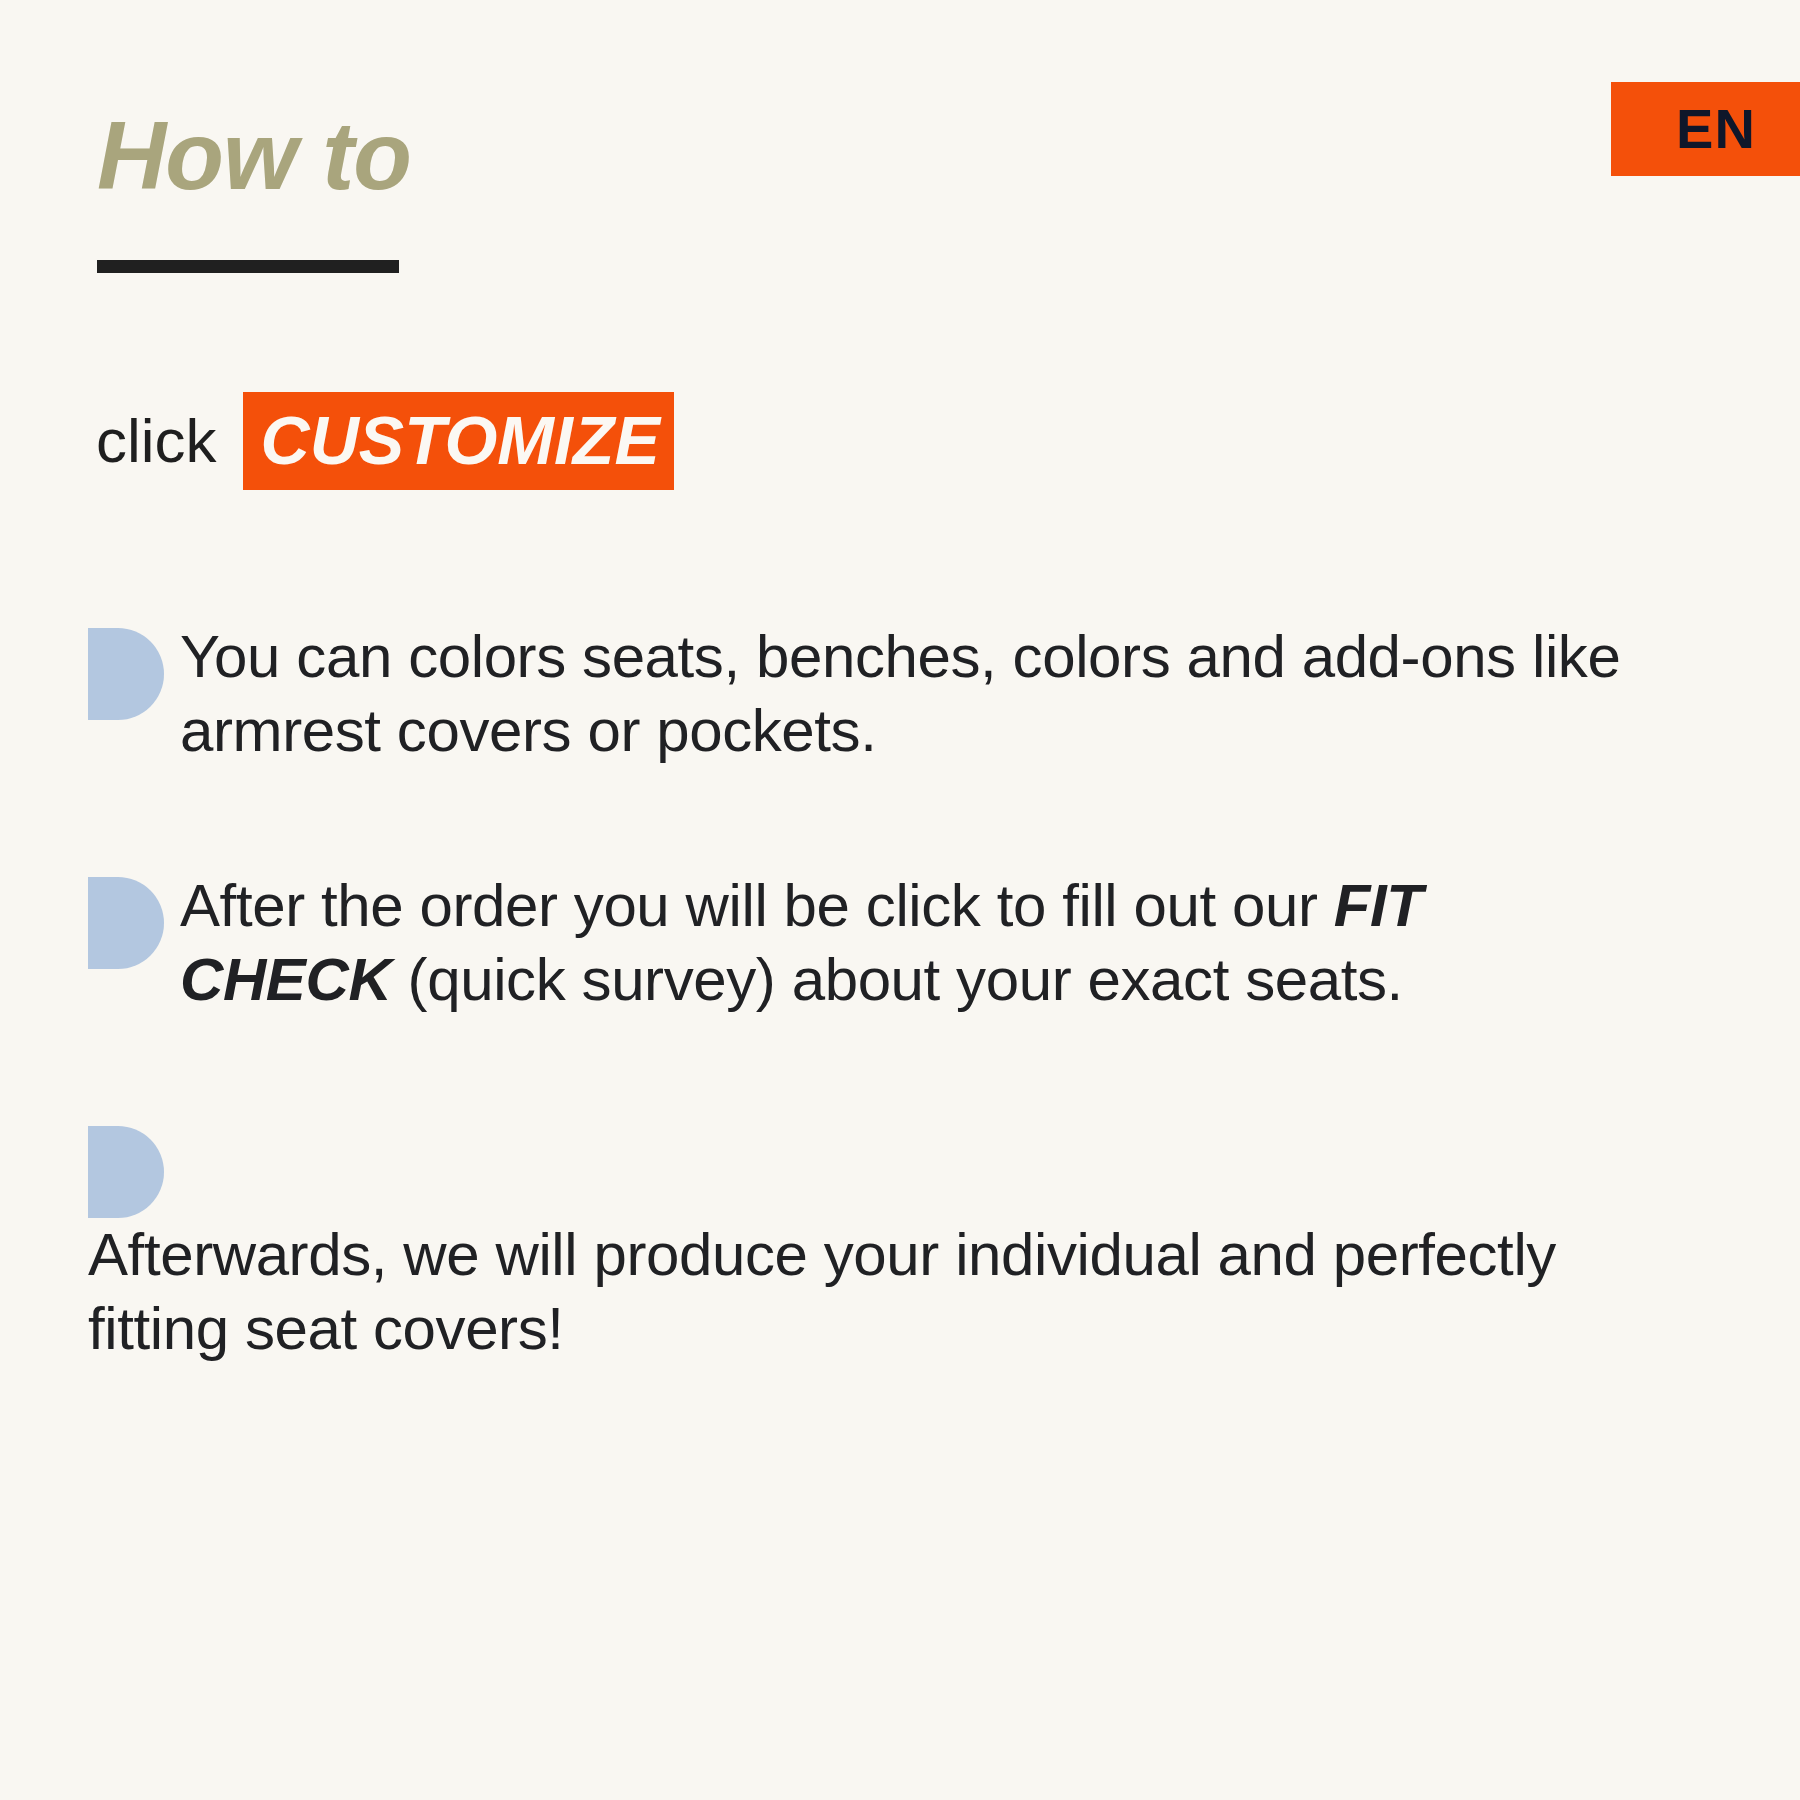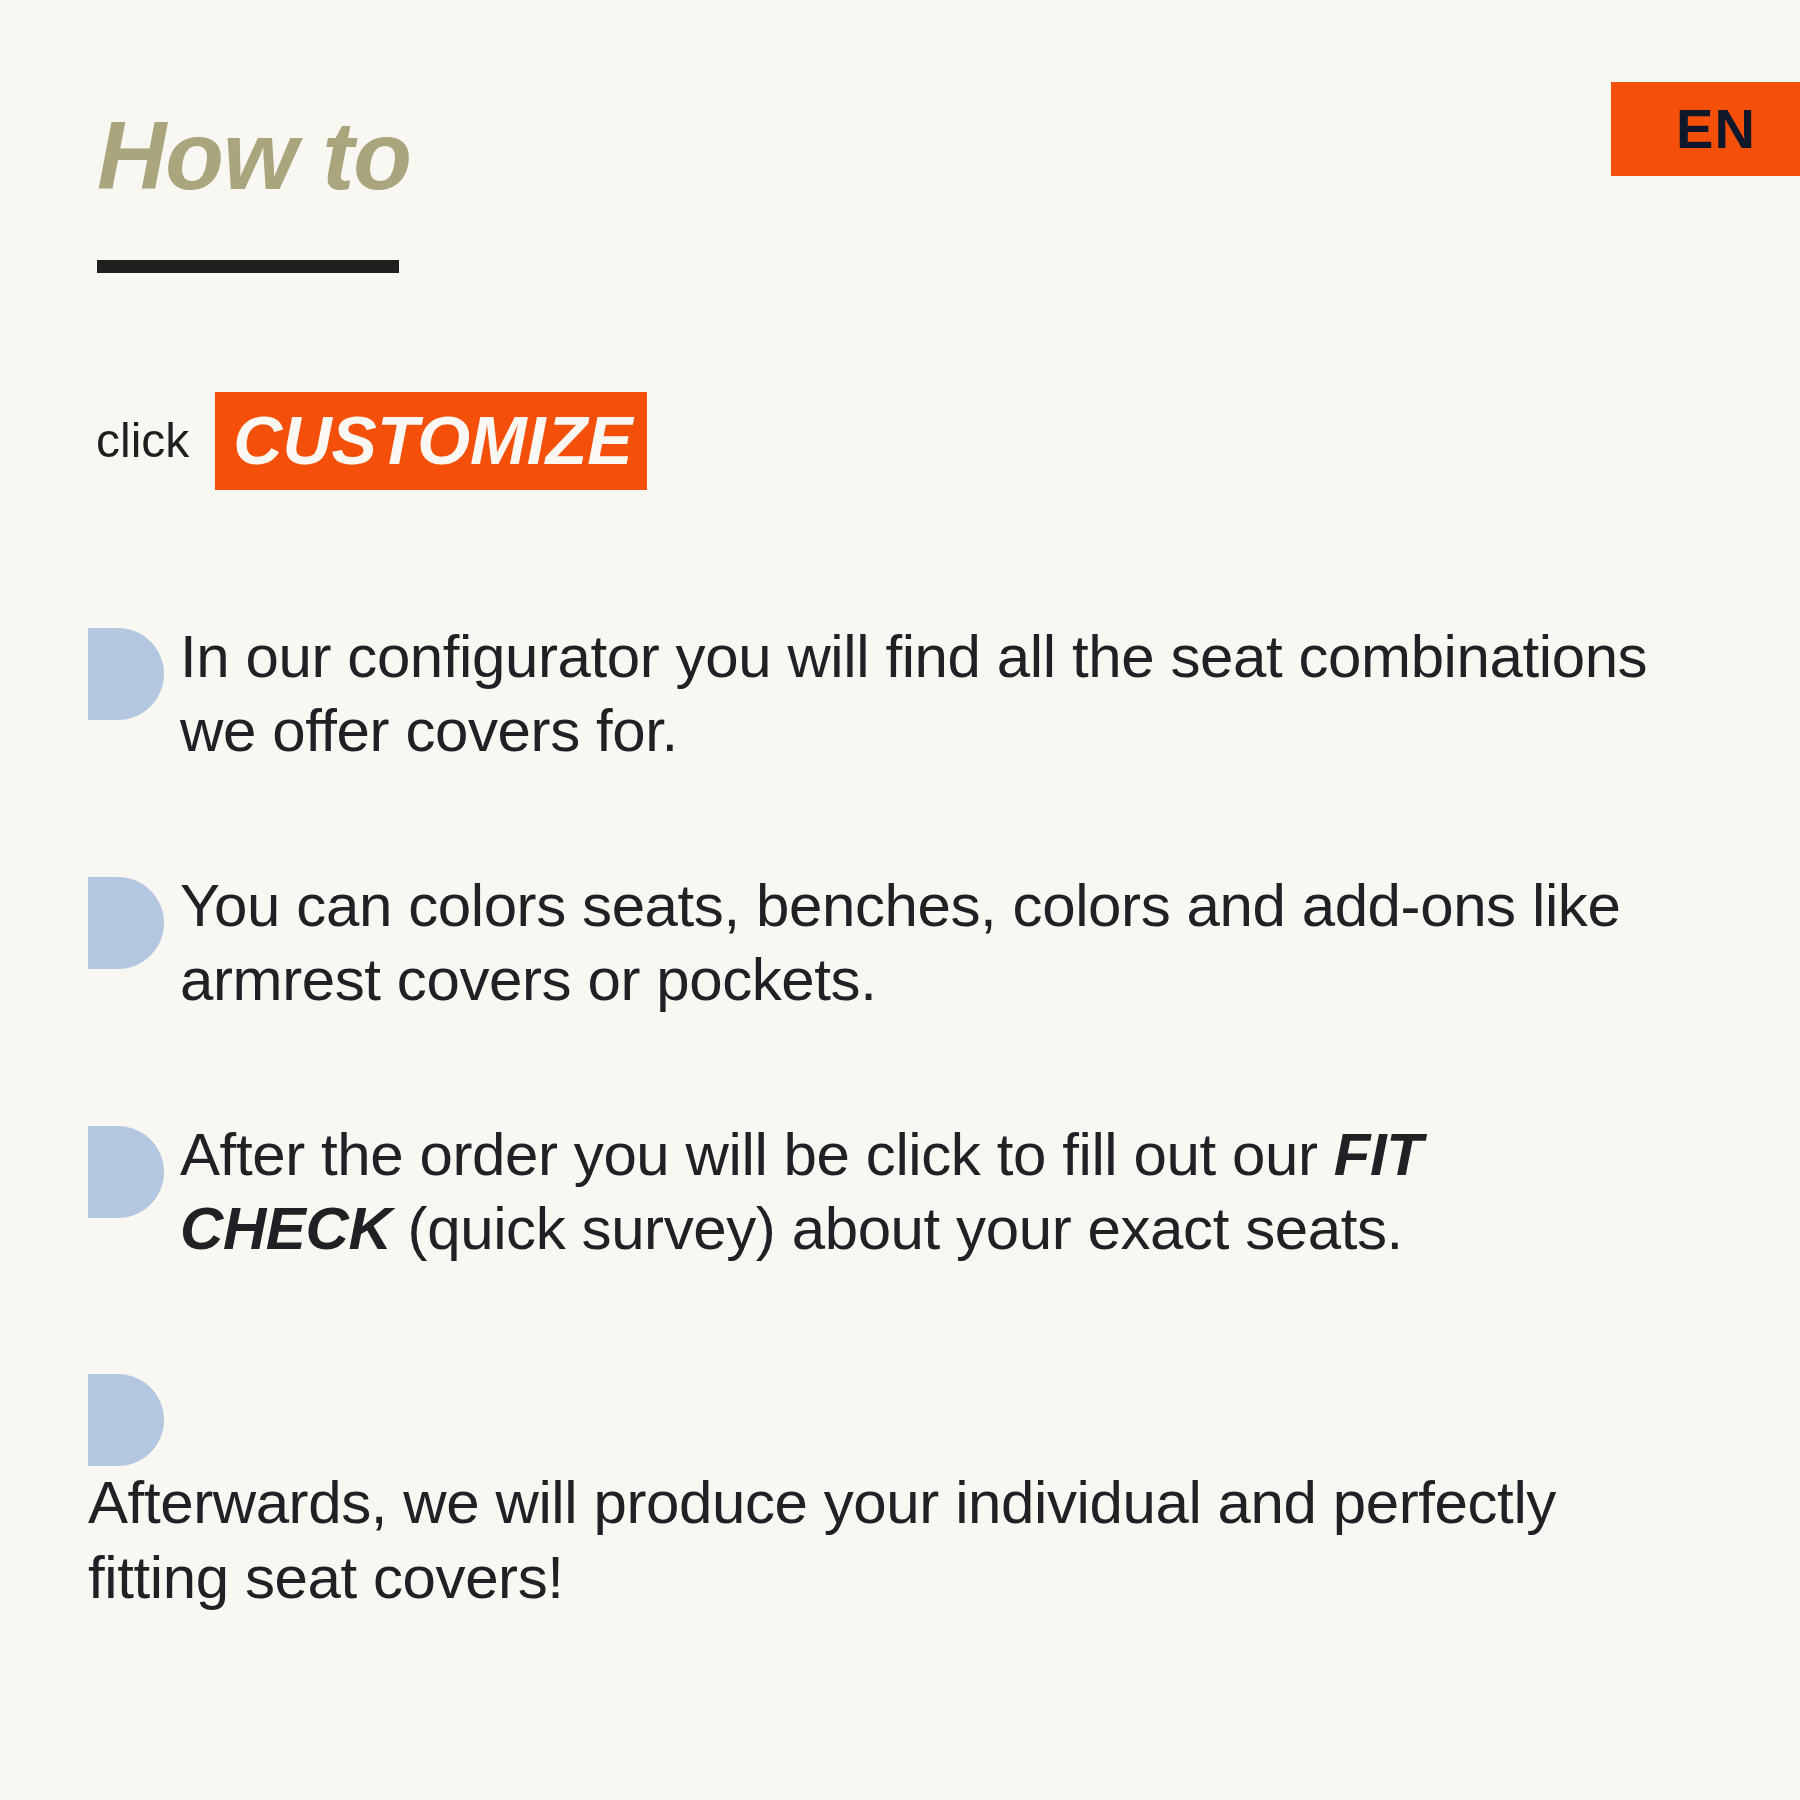--- a/index.html
+++ b/index.html
@@ -65,21 +65,21 @@
   
   .cta-line {
     position: absolute;
     top: 392px;
     left: 96px;
     display: flex;
     align-items: center;
   }
   .cta-prefix {
     font-family: "Liberation Sans", sans-serif;
-    font-size: 48px;
+    font-size: 62px;
     font-weight: 400;
     color: #1f1f1f;
     line-height: 1;
     padding-right: 26px;
   }
   .cta-highlight {
     background: #f4500a;
     color: #fbf8f3;
     font-family: "Liberation Sans", sans-serif;
     font-size: 68px;
@@ -143,24 +143,20 @@
   <div class="title-rule"></div>
 </div>
 
 <div class="cta-line">
   <span class="cta-prefix">click</span>
   <span class="cta-highlight">CUSTOMIZE</span>
 </div>
 
 <div class="bullet-list">
 
-  <div class="bullet-item">
-    <span class="bullet-marker"></span>
-    <div class="bullet-text">In our configurator you will find all the seat combinations we offer covers for.</div>
-  </div>
 
   <div class="bullet-item">
     <span class="bullet-marker"></span>
     <div class="bullet-text">You can colors seats, benches, colors and add-ons like armrest covers or pockets.</div>
   </div>
 
   <div class="bullet-item">
     <span class="bullet-marker"></span>
     <div class="bullet-text"><span>After the order you will be click to fill out our </span><b>FIT CHECK</b><span> (quick survey) about your exact seats.</span></div>
   </div>

